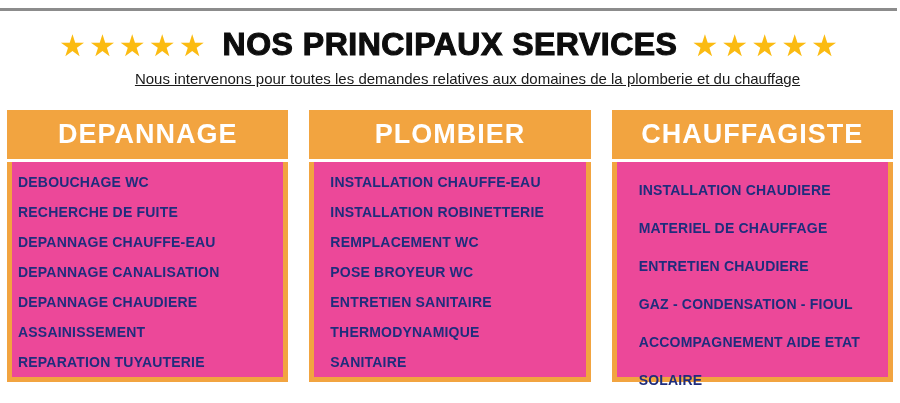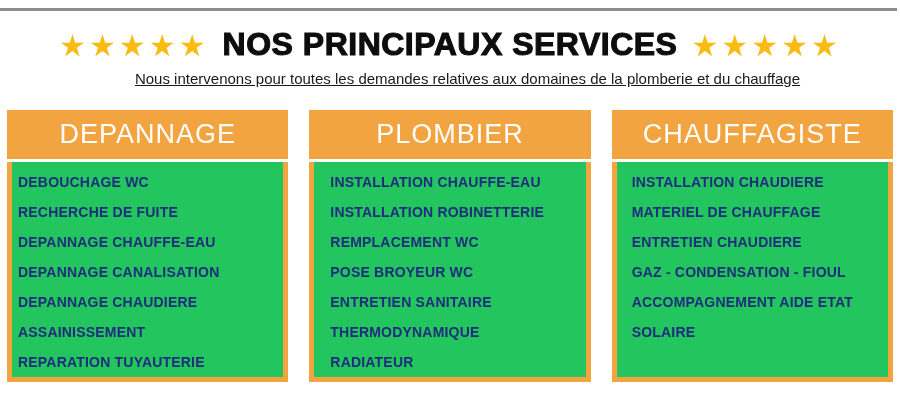--- a/index.html
+++ b/index.html
@@ -56,49 +56,49 @@
   .columns {
     display: flex;
     gap: 21px;
     padding: 0 7px;
     margin-top: 23px;
   }
   .column { flex: 1; }
   .column-header {
     background: var(--orange);
     color: #ffffff;
-    font-weight: normal;
+    font-weight: bold;
     font-size: 27px;
     letter-spacing: 1px;
     text-align: center;
     height: 49px;
     line-height: 49px;
     white-space: nowrap;
   }
   .column-body {
     margin-top: 3px;
     border: 5px solid var(--orange);
     border-top: none;
-    background: #22c55e;
+    background: #ec4899;
     height: 220px;
     padding-top: 5px;
   }
   .service-item {
     height: 30px;
     line-height: 30px;
     font-size: 14px;
     font-weight: bold;
     color: var(--navy);
     letter-spacing: 0.2px;
     white-space: nowrap;
     overflow: hidden;
   }
   .col-0 .service-item { padding-left: 6px; }
   .col-1 .service-item { padding-left: 16px; }
-  .col-2 .service-item { padding-left: 15px; }
+  .col-2 .service-item { padding-left: 22px; margin-top: 8px; }
 </style>
 </head>
 <body>
 
 <div class="top-divider"></div>
 
 <div class="header-row">
   <span class="stars"><span>★</span><span>★</span><span>★</span><span>★</span><span>★</span></span>
   <h1 class="page-title">NOS PRINCIPAUX SERVICES</h1>
   <span class="stars"><span>★</span><span>★</span><span>★</span><span>★</span><span>★</span></span>
@@ -123,21 +123,21 @@
 
   <div class="column col-1">
     <div class="column-header">PLOMBIER</div>
     <div class="column-body">
       <div class="service-item">INSTALLATION CHAUFFE-EAU</div>
       <div class="service-item">INSTALLATION ROBINETTERIE</div>
       <div class="service-item">REMPLACEMENT WC</div>
       <div class="service-item">POSE BROYEUR WC</div>
       <div class="service-item">ENTRETIEN SANITAIRE</div>
       <div class="service-item">THERMODYNAMIQUE</div>
-      <div class="service-item">RADIATEUR</div>
+      <div class="service-item">SANITAIRE</div>
     </div>
   </div>
 
   <div class="column col-2">
     <div class="column-header">CHAUFFAGISTE</div>
     <div class="column-body">
       <div class="service-item">INSTALLATION CHAUDIERE</div>
       <div class="service-item">MATERIEL DE CHAUFFAGE</div>
       <div class="service-item">ENTRETIEN CHAUDIERE</div>
       <div class="service-item">GAZ - CONDENSATION - FIOUL</div>

